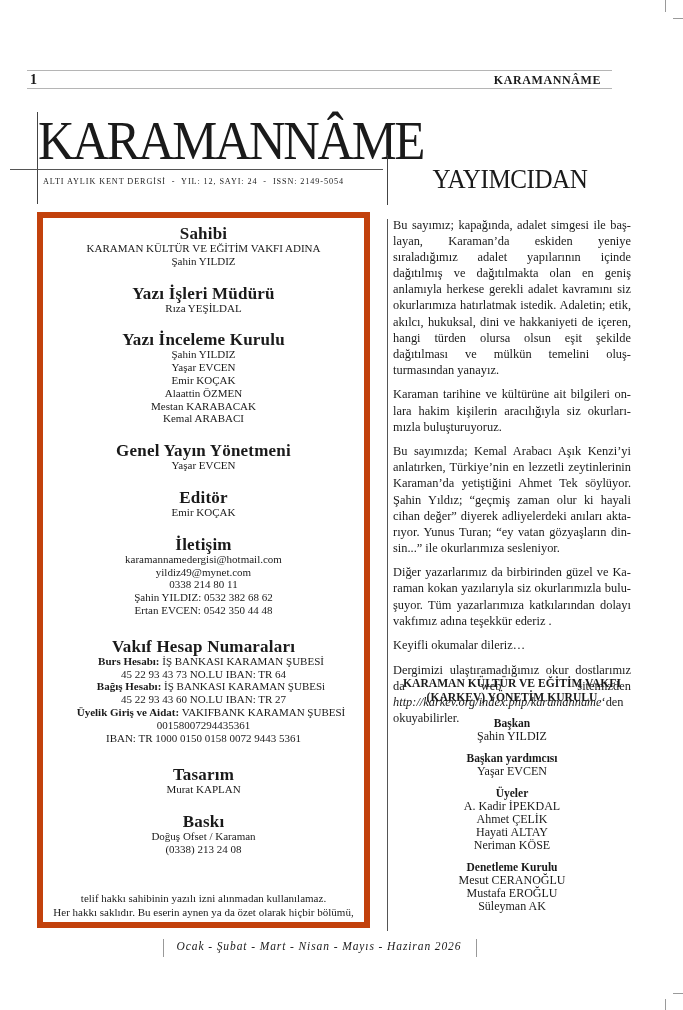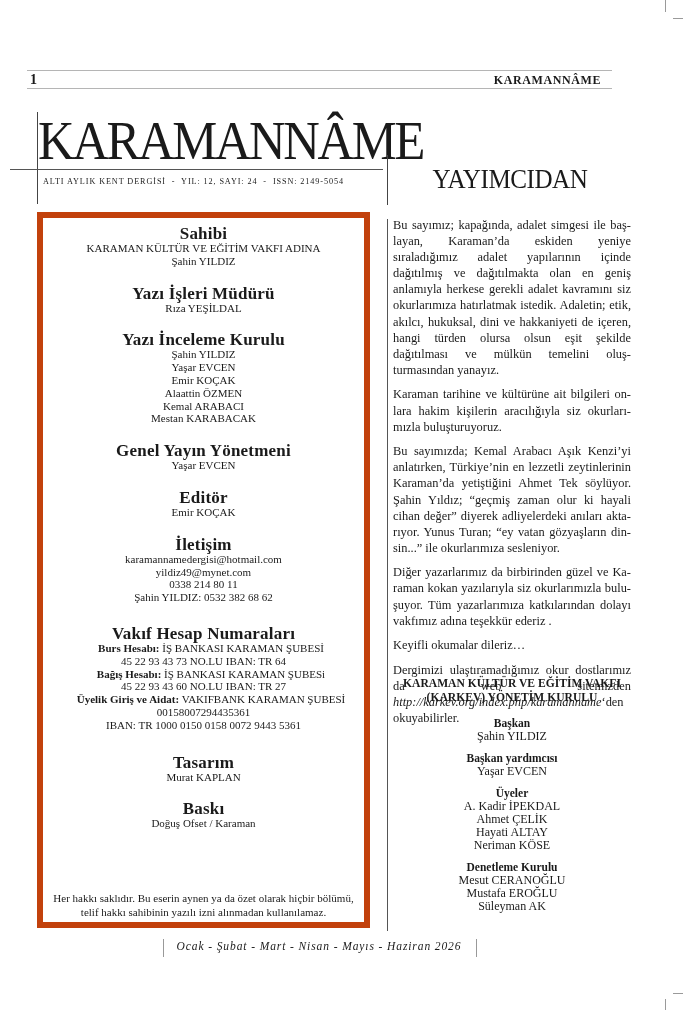--- a/index.html
+++ b/index.html
@@ -82,60 +82,62 @@
     <div class="blk">
       <div class="blk-title">Yazı İşleri Müdürü</div>
       <div class="blk-line">Rıza YEŞİLDAL</div>
     </div>
     <div class="blk">
       <div class="blk-title">Yazı İnceleme Kurulu</div>
       <div class="blk-line">Şahin YILDIZ</div>
       <div class="blk-line">Yaşar EVCEN</div>
       <div class="blk-line">Emir KOÇAK</div>
       <div class="blk-line">Alaattin ÖZMEN</div>
+      <div class="blk-line">Mestan KARABACAK</div>
       <div class="blk-line">Kemal ARABACI</div>
-      <div class="blk-line">Mestan KARABACAK</div>
     </div>
     <div class="blk">
       <div class="blk-title">Genel Yayın Yönetmeni</div>
       <div class="blk-line">Yaşar EVCEN</div>
     </div>
     <div class="blk">
       <div class="blk-title">Editör</div>
       <div class="blk-line">Emir KOÇAK</div>
     </div>
     <div class="blk" style="margin-bottom:21px;">
       <div class="blk-title">İletişim</div>
       <div class="blk-line">karamannamedergisi@hotmail.com</div>
       <div class="blk-line">yildiz49@mynet.com</div>
       <div class="blk-line">0338 214 80 11</div>
       <div class="blk-line">Şahin YILDIZ: 0532 382 68 62</div>
+      <div class="blk-line">Ertan EVCEN: 0542 350 44 48</div>
     </div>
     <div class="blk">
       <div class="blk-title">Vakıf Hesap Numaraları</div>
       <div class="blk-line"><span class="bold-lbl">Burs Hesabı:</span><span> İŞ BANKASI KARAMAN ŞUBESİ</span></div>
       <div class="blk-line">45 22 93 43 73 NO.LU IBAN: TR 64</div>
       <div class="blk-line"><span class="bold-lbl">Bağış Hesabı:</span><span> İŞ BANKASI KARAMAN ŞUBESi</span></div>
       <div class="blk-line">45 22 93 43 60 NO.LU IBAN: TR 27</div>
       <div class="blk-line"><span class="bold-lbl">Üyelik Giriş ve Aidat:</span><span> VAKIFBANK KARAMAN ŞUBESİ</span></div>
       <div class="blk-line">00158007294435361</div>
       <div class="blk-line">IBAN: TR 1000 0150 0158 0072 9443 5361</div>
     </div>
     <div class="blk" style="margin-top:22px;">
       <div class="blk-title">Tasarım</div>
       <div class="blk-line">Murat KAPLAN</div>
     </div>
     <div class="blk">
       <div class="blk-title">Baskı</div>
       <div class="blk-line">Doğuş Ofset / Karaman</div>
+      <div class="blk-line">(0338) 213 24 08</div>
     </div>
   </div>
   <div class="rights">
+    <div>telif hakkı sahibinin yazılı izni alınmadan kullanılamaz.</div>
     <div>Her hakkı saklıdır. Bu eserin aynen ya da özet olarak hiçbir bölümü,</div>
-    <div>telif hakkı sahibinin yazılı izni alınmadan kullanılamaz.</div>
   </div>
 </div>
 
 <div class="right-vline"></div>
 <div class="right-col">
   <p>Bu sayımız; kapağında, adalet simgesi ile baş­layan, Karaman’da eskiden yeniye sıraladığımız adalet yapılarının içinde dağıtılmış ve dağıtıl­makta olan en geniş anlamıyla herkese gerekli adalet kavramını siz okurlarımıza hatırlatmak istedik. Adaletin; etik, akılcı, hukuksal, dini ve hakkaniyeti de içeren, hangi türden olursa olsun eşit şekilde dağıtılması ve mülkün temelini oluş­turmasından yanayız.</p>
   <p>Karaman tarihine ve kültürüne ait bilgileri on­lara hakim kişilerin aracılığıyla siz okurları­mızla buluşturuyoruz.</p>
   <p>Bu sayımızda; Kemal Arabacı Aşık Kenzi’yi an­latırken, Türkiye’nin en lezzetli zeytinlerinin Karaman’da yetiştiğini Ahmet Tek söylüyor. Şahin Yıldız; “geçmiş zaman olur ki hayali cihan değer” diyerek adliyelerdeki anıları akta­rıyor. Yunus Turan; “ey vatan gözyaşların din­sin...”  ile okurlarımıza sesleniyor.</p>
   <p>Diğer yazarlarımız da birbirinden güzel ve Ka­raman kokan yazılarıyla siz okurlarımızla bulu­şuyor. Tüm yazarlarımıza katkılarından dolayı vakfımız adına teşekkür ederiz .</p>
   <p>Keyifli okumalar dileriz…</p>

